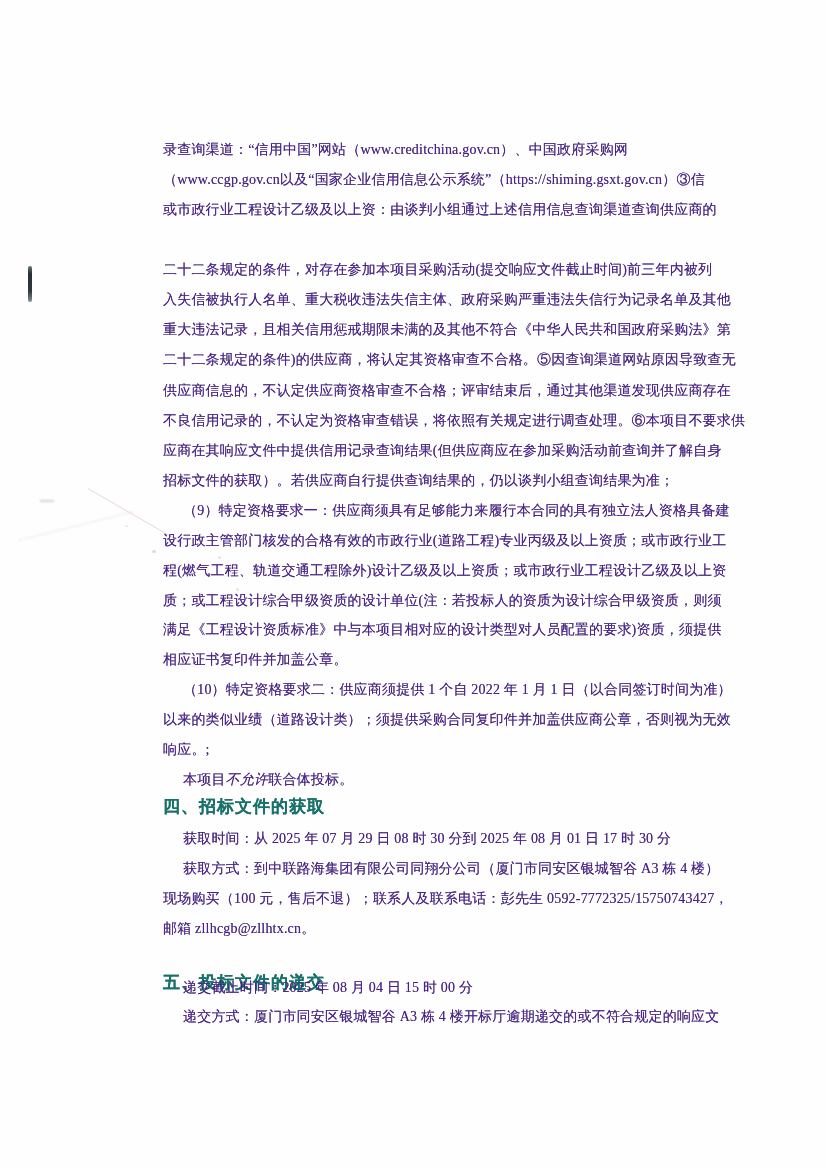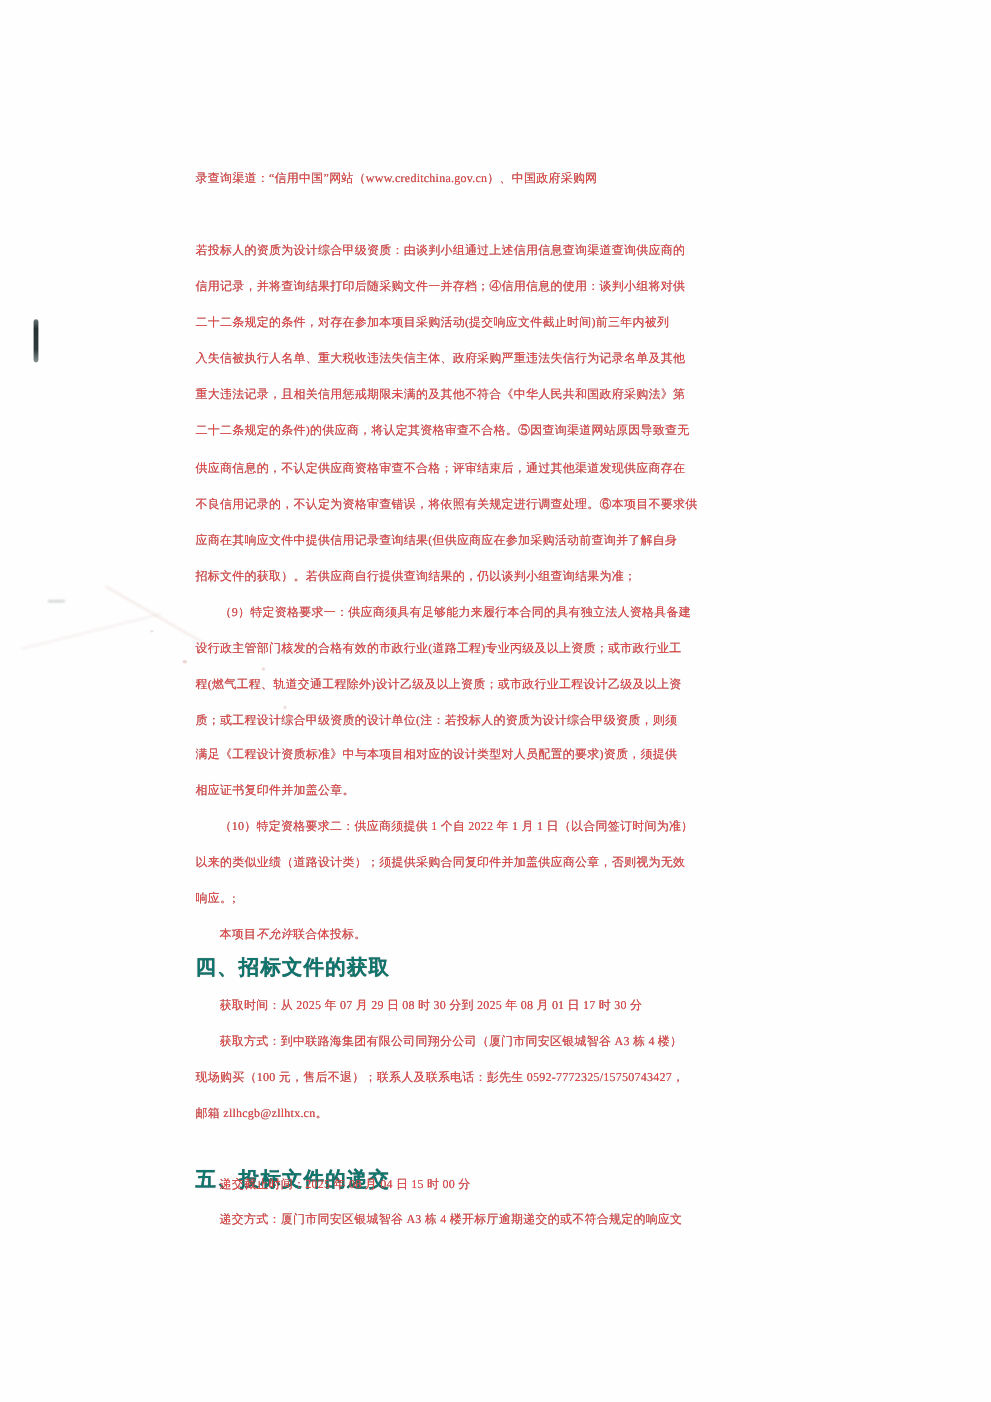--- a/index.html
+++ b/index.html
@@ -12,23 +12,23 @@
   }
   .page{
     position:absolute;inset:0;
     background:#fefefe;
   }
   
   .line{
     position:absolute;
     left:163px;
     width:560px;
-    font-size:10px;
+    font-size:14px;
     line-height:19px;
-    color:#ef4444;
+    color:#4c1d95;
     letter-spacing:0.2px;
     white-space:nowrap;
     text-shadow:0 0 0.55px rgba(64,71,74,0.75);
   }
   .indent{ padding-left:20px; }
   .short{ width:auto; }
   .heading{
     font-weight:bold;
     font-size:17px;
     color:#0f766e;
@@ -73,22 +73,22 @@
   <div class="artifact-vline"></div>
   <div class="smudge smudge-dash"></div>
   <div class="smudge smudge-line-1"></div>
   <div class="smudge smudge-line-2"></div>
   <div class="smudge smudge-dot-1"></div>
   <div class="smudge smudge-dot-2"></div>
   <div class="smudge smudge-dot-3"></div>
   <div class="smudge smudge-dot-4"></div>
 
   <div class="line" style="top:140px">录查询渠道：“信用中国”网站（www.creditchina.gov.cn）、中国政府采购网</div>
-  <div class="line" style="top:200px">若投标人的资质为设计综合甲级资质：由谈判小组通过上述信用信息查询渠道查询供应商的</div>
-  <div class="line" style="top:230px">信用记录，并将查询结果打印后随采购文件一并存档；④信用信息的使用：谈判小组将对供</div>
+  <div class="line" style="top:170px">（www.ccgp.gov.cn以及“国家企业信用信息公示系统”（https://shiming.gsxt.gov.cn）③信</div>
+  <div class="line" style="top:200px">或市政行业工程设计乙级及以上资：由谈判小组通过上述信用信息查询渠道查询供应商的</div>
   <div class="line" style="top:260px">二十二条规定的条件，对存在参加本项目采购活动(提交响应文件截止时间)前三年内被列</div>
   <div class="line" style="top:290px">入失信被执行人名单、重大税收违法失信主体、政府采购严重违法失信行为记录名单及其他</div>
   <div class="line" style="top:320px">重大违法记录，且相关信用惩戒期限未满的及其他不符合《中华人民共和国政府采购法》第</div>
   <div class="line" style="top:350px">二十二条规定的条件)的供应商，将认定其资格审查不合格。⑤因查询渠道网站原因导致查无</div>
   <div class="line" style="top:381px">供应商信息的，不认定供应商资格审查不合格；评审结束后，通过其他渠道发现供应商存在</div>
   <div class="line" style="top:411px">不良信用记录的，不认定为资格审查错误，将依照有关规定进行调查处理。⑥本项目不要求供</div>
   <div class="line" style="top:441px">应商在其响应文件中提供信用记录查询结果(但供应商应在参加采购活动前查询并了解自身</div>
   <div class="line short" style="top:471px">招标文件的获取）。若供应商自行提供查询结果的，仍以谈判小组查询结果为准；</div>
 
   <div class="line indent" style="top:501px">（9）特定资格要求一：供应商须具有足够能力来履行本合同的具有独立法人资格具备建</div>

